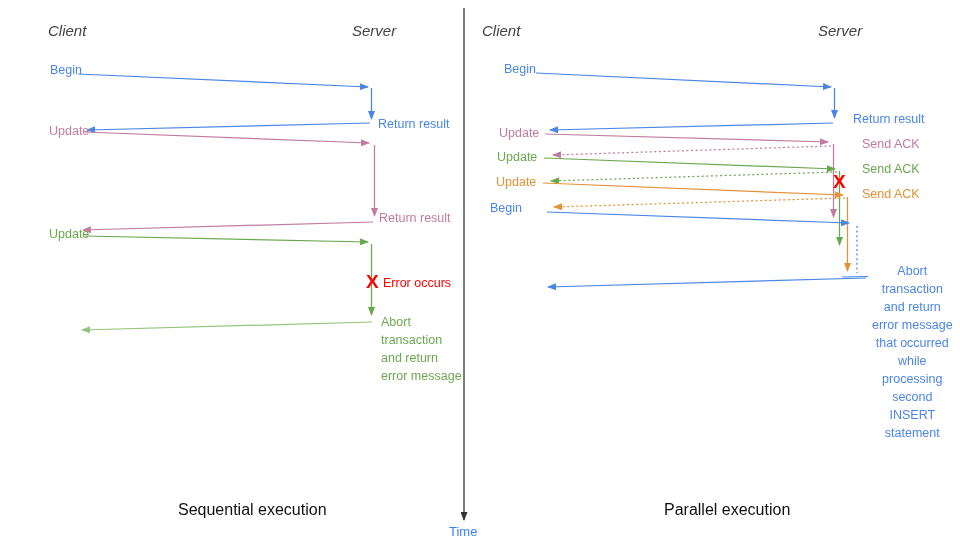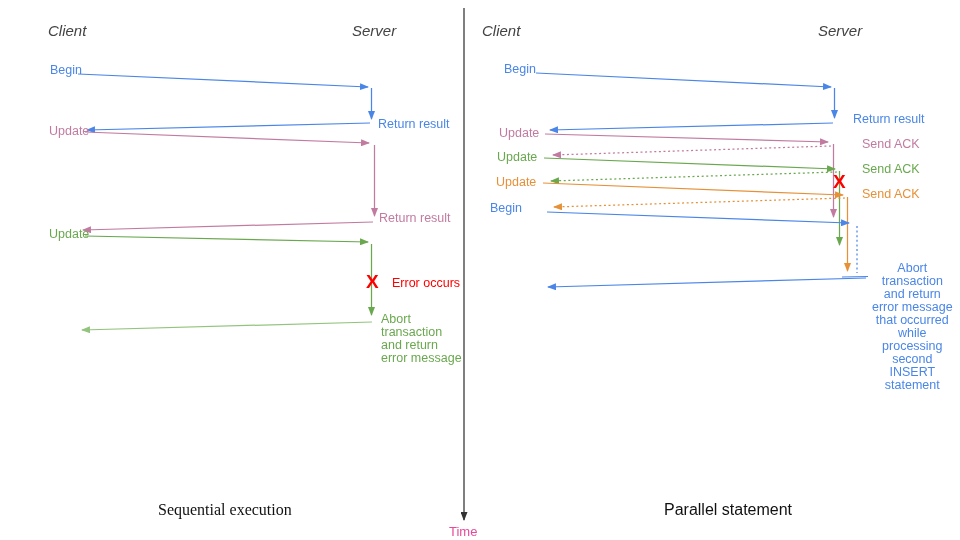--- a/index.html
+++ b/index.html
@@ -2,24 +2,24 @@
 <html style="--c-blue: #4a86e8; --c-pink: #c27ba0; --c-green: #6aa84f; --c-light_green: #93c47d; --c-orange: #e69138; --c-red: #ff0000; --c-axis: #333333; --c-heading: #434343;"><head>
 <meta charset="utf-8">
 <style>
   html,body{margin:0;padding:0;background:#fff;}
   #stage{
     position:relative;width:960px;height:540px;overflow:hidden;
     font-family:"Liberation Sans", sans-serif;background:#fff;padding-left:19px;
   }
   #stage svg{position:absolute;left:0;top:0;}
   .lbl{position:absolute;font-size:12.5px;line-height:14px;white-space:nowrap;}
-  .multiline{white-space:pre-line;line-height:13px;}
+  .multiline{white-space:pre-line;line-height:18px;}
   .heading{font-size:15px;font-style:italic;color:var(--c-heading);}
   .caption{font-size:16px;color:#111;}
-  .time-lbl{font-size:13px;color:#ec4899;}
+  .time-lbl{font-size:13px;color:#3b82f6;}
   .xmark{font-size:19px;font-weight:bold;color:var(--c-red);line-height:19px;}
   .c-blue{color:var(--c-blue);text-align:center;} .c-pink{color:var(--c-pink);}
   .c-green{color:var(--c-green);} .c-orange{color:var(--c-orange);}
   .c-red{color:var(--c-red);}
   .st-blue{stroke:var(--c-blue);} .st-pink{stroke:var(--c-pink);}
   .st-green{stroke:var(--c-green);} .st-lightgreen{stroke:var(--c-light_green);}
   .st-orange{stroke:var(--c-orange);} .st-axis{stroke:var(--c-axis);}
   line{stroke-width:1.25px;fill:none;}
   .dash{stroke-dasharray:2 2.6;}
   .mf-blue{fill:var(--c-blue);} .mf-pink{fill:var(--c-pink);}
@@ -92,27 +92,27 @@
   <div class="lbl heading" style="left:48px;top:24px;">Client</div>
   <div class="lbl heading" style="left:352px;top:24px;">Server</div>
 
   <div class="lbl c-blue" style="left:50px;top:63px;">Begin</div>
   <div class="lbl c-blue" style="left:378px;top:117px;">Return result</div>
   <div class="lbl c-pink" style="left:49px;top:124px;">Update</div>
   <div class="lbl c-pink" style="left:379px;top:211px;">Return result</div>
   <div class="lbl c-green" style="left:49px;top:227px;">Update</div>
 
   <div class="lbl xmark" style="left:366px;top:272px;">X</div>
-  <div class="lbl c-red" style="left:392px;top:276px;">Error occurs</div>
+  <div class="lbl c-red" style="left:383px;top:276px;">Error occurs</div>
   <div class="lbl c-green multiline" style="left:381px;top:313px;">Abort
 transaction
 and return
 error message</div>
 
-  <div class="lbl caption" style="left:158px;top:503px;font-family:Liberation Serif, serif;">Sequential execution</div>
+  <div class="lbl caption" style="left:178px;top:503px;">Sequential execution</div>
 
   <div class="lbl heading" style="left:482px;top:24px;">Client</div>
   <div class="lbl heading" style="left:818px;top:24px;">Server</div>
 
   <div class="lbl c-blue" style="left:504px;top:62px;">Begin</div>
   <div class="lbl c-blue" style="left:853px;top:112px;">Return result</div>
   <div class="lbl c-pink" style="left:499px;top:126px;">Update</div>
   <div class="lbl c-pink" style="left:862px;top:137px;">Send ACK</div>
   <div class="lbl c-green" style="left:497px;top:150px;">Update</div>
   <div class="lbl c-green" style="left:862px;top:162px;">Send ACK</div>
@@ -125,16 +125,16 @@
 transaction
 and return
 error message
 that occurred
 while
 processing
 second
 INSERT
 statement</div>
 
-  <div class="lbl caption" style="left:664px;top:503px;">Parallel statement</div>
+  <div class="lbl caption" style="left:664px;top:503px;">Parallel execution</div>
 
   <div class="lbl time-lbl" style="left:449px;top:525px;">Time</div>
 </div>
 
 </body></html>

